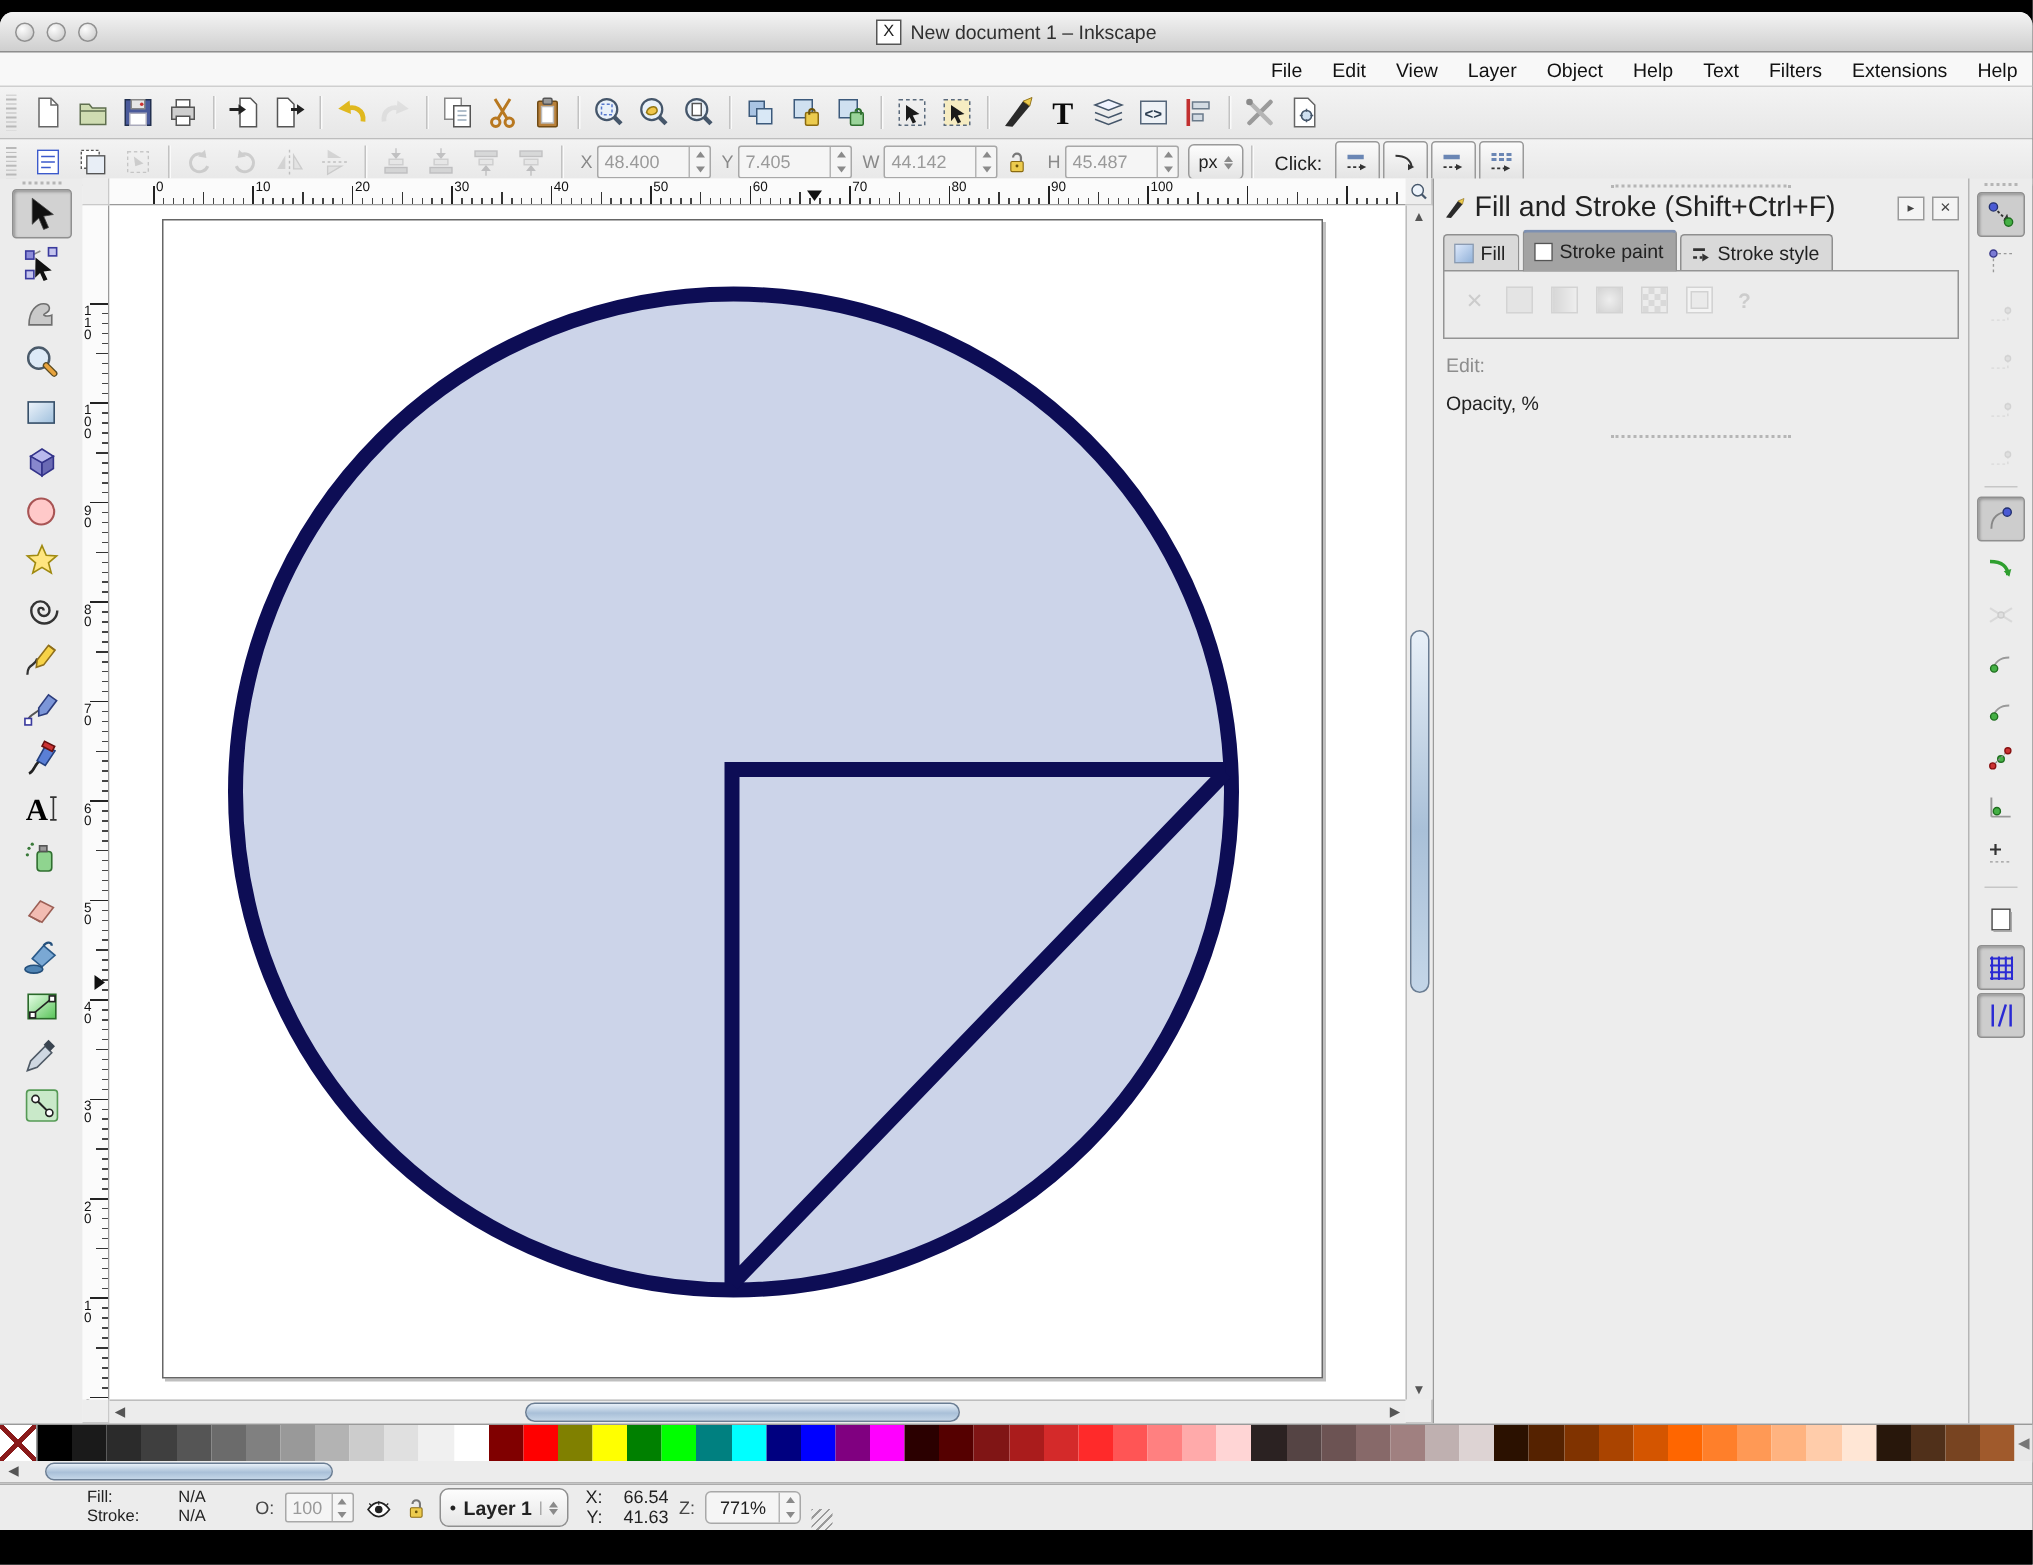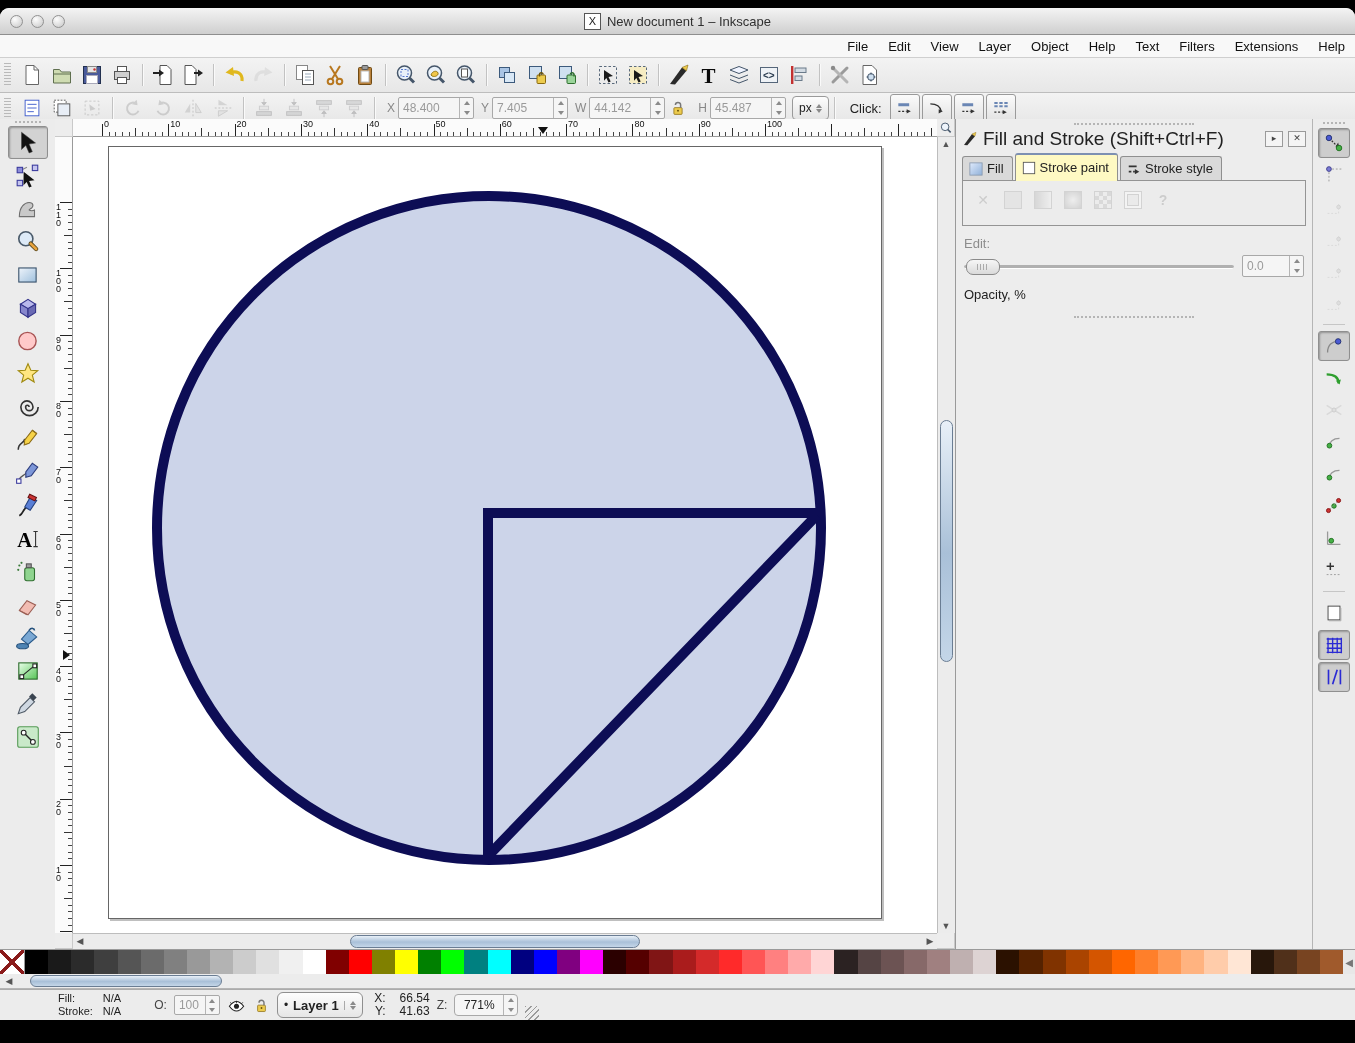--- a/index.html
+++ b/index.html
@@ -88,21 +88,21 @@
   
   .dock{width:357px;background:#ededed;border-left:1px solid #9a9a9a;padding:2px 6px 0 6px;box-sizing:border-box;font-size:13px;color:#222;}
   .dock-grip{width:120px;border-top:2px dotted #b5b5b5;margin:2px auto 3px auto;}
   .dock-head{display:flex;align-items:center;gap:5px;height:22px;}
   .dock-title{flex:1;font-size:19px;color:#222;}
   .dhbtn{width:16px;height:14px;border:1px solid #9a9a9a;background:#f4f4f4;font-size:9px;line-height:12px;
     text-align:center;color:#444;}
   .tabs{display:flex;align-items:flex-end;height:27px;margin-top:4px;}
   .tab{display:flex;align-items:center;gap:4px;border:1px solid #8f8f8f;border-bottom:0;background:#d9d9d9;
     padding:3px 8px 4px 6px;font-size:13px;color:#222;border-radius:3px 3px 0 0;margin-right:2px;height:17px;}
-  .tab.active{background:#fef9c3;border-top:2px solid #7d90b2;height:19px;position:relative;z-index:2;margin-top:20px;}
+  .tab.active{background:#a3a3a3;border-top:2px solid #7d90b2;height:19px;position:relative;z-index:2;margin-top:20px;}
   .tabpage{border:1px solid #949494;background:#ececec;padding:8px;margin-top:-1px;position:relative;z-index:1;}
   .paintrow{display:flex;align-items:center;gap:10px;padding:2px 2px 8px 2px;}
   .paintbtn{width:20px;height:18px;display:flex;align-items:center;justify-content:center;font-size:14px;color:#9a9a9a;}
   .sq{width:16px;height:16px;border:1px solid #adadad;}
   .groupbox{position:relative;border:1px solid #a8a8a8;border-radius:2px;height:250px;margin-top:4px;}
   .legend{position:absolute;top:-8px;left:8px;background:#ececec;padding:0 4px;font-size:12px;color:#4a4a4a;}
   .sliderlabel{margin:10px 2px 4px 2px;font-size:13px;}
   .dim{color:#8d8d8d;}
   .sliderrow{display:flex;align-items:center;gap:8px;margin:2px 2px 0 2px;}
   .track{position:relative;flex:1;height:18px;}
@@ -127,21 +127,21 @@
   .swatch-none{flex:none;width:24px;background:
       linear-gradient(45deg,transparent 45%,#8a1a1a 45% 55%,transparent 55%),
       linear-gradient(-45deg,transparent 45%,#8a1a1a 45% 55%,transparent 55%),#fff;
     border-right:1px solid #999;}
   .pal-more{flex:none;width:12px;display:flex;align-items:center;justify-content:center;background:#e8e8e8;color:#777;font-size:10px;}
   .palscroll{position:absolute;left:0;right:0;top:966px;height:14px;background:#ececec;border-bottom:1px solid #b5b5b5;}
   .palscroll .thumb{top:1px;height:10px;left:30px;width:190px;}
   
   .statusbar{position:absolute;left:0;right:0;top:981px;height:31px;background:#ececec;border-top:1px solid #ababab;
     display:flex;align-items:center;font-size:12px;color:#222;gap:7px;padding:0 6px;box-sizing:border-box;}
-  .fs-grid{display:grid;grid-template-columns:auto auto;column-gap:10px;font-size:11px;line-height:13px;margin-left:52px;}
+  .fs-grid{display:grid;grid-template-columns:auto auto;column-gap:26px;font-size:11px;line-height:13px;margin-left:52px;}
   .chip{display:flex;align-items:center;gap:5px;border:1px solid #8f8f8f;border-radius:6px;height:24px;
     background:linear-gradient(#fdfdfd,#e6e6e6);padding:0 6px;}
   .laylbl{font-weight:bold;font-size:13px;}
   .msg{flex:1;font-size:13px;color:#111;white-space:nowrap;overflow:hidden;}
   .xy{display:grid;grid-template-columns:16px 44px;font-size:12px;line-height:13px;text-align:right;}
   .resize-grip{width:14px;height:14px;background:repeating-linear-gradient(135deg,#9a9a9a 0 1px,transparent 1px 4px);align-self:flex-end;}
   .statusbar .spinbox input{width:22px;}
   svg.ic{display:block;}
 </style>
 </head>
@@ -1037,36 +1037,20 @@
             <div class="paintbtn disabled">
               <div class="sq" style="background: repeating-conic-gradient(rgb(187, 187, 187) 0deg, rgb(187, 187, 187) 25%, rgb(238, 238, 238) 0deg, rgb(238, 238, 238) 50%) 0px 0px / 8px 8px;"></div>
             </div>
             <div class="paintbtn disabled">
               <div class="sq" style="background: rgb(232, 232, 232); box-shadow: rgb(255, 255, 255) 0px 0px 0px 2px inset, rgb(170, 170, 170) 0px 0px 0px 3px inset;"></div>
             </div>
             <div class="paintbtn disabled" style="font-weight: bold;">?</div>
           </div>
       </div>
       <div class="sliderlabel dim">Edit:</div>
-      <div class="sliderrow">
-        <div class="track">
-            <div class="sthumb" style="left:2px;"></div>
-          </div>
-        <div class="spinbox">
-          <input readonly="" style="width: 38px;" value="0.0">
-          <div class="spincol">
-              <div>
-                <span class="arr-up"></span>
-              </div>
-              <div>
-                <span class="arr-dn"></span>
-              </div>
-            </div>
-        </div>
-      </div>
       <div class="sliderlabel">Opacity, %</div>
       <div class="dock-grip" style="margin-top:14px;"></div>
     </div>
 
     <div class="snapbar" id="snapbar">
       <div class="tgrip"></div>
     <div class="snbtn pressed">
           <svg width="22" height="22" viewBox="0 0 24 24" class="ic">
             <use href="#s-master"></use>
           </svg>

